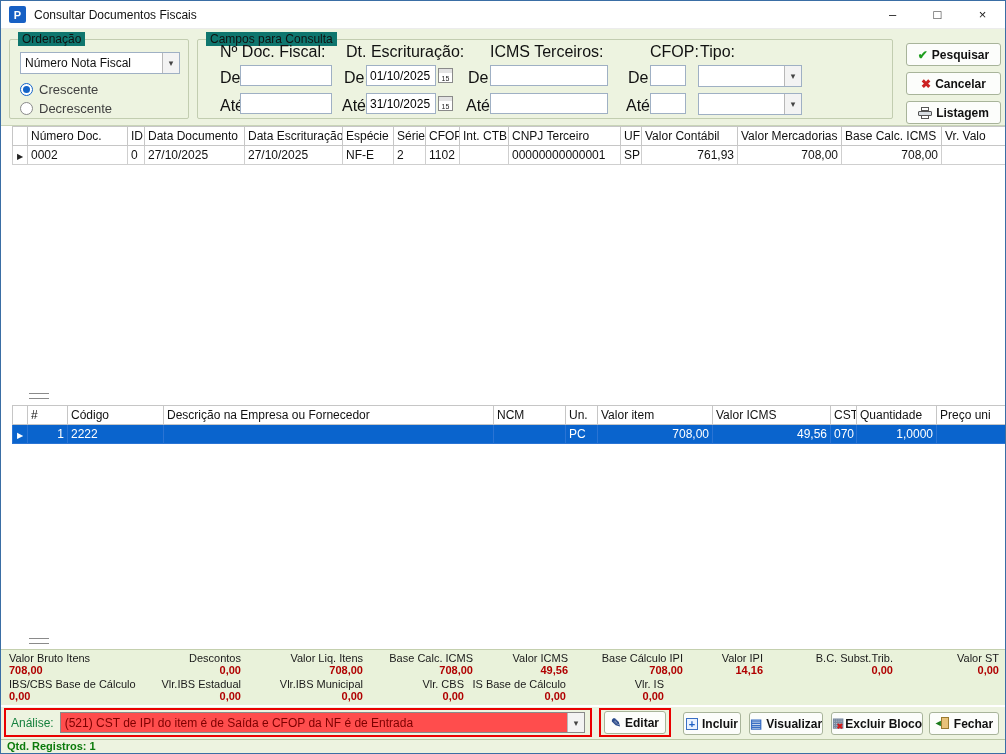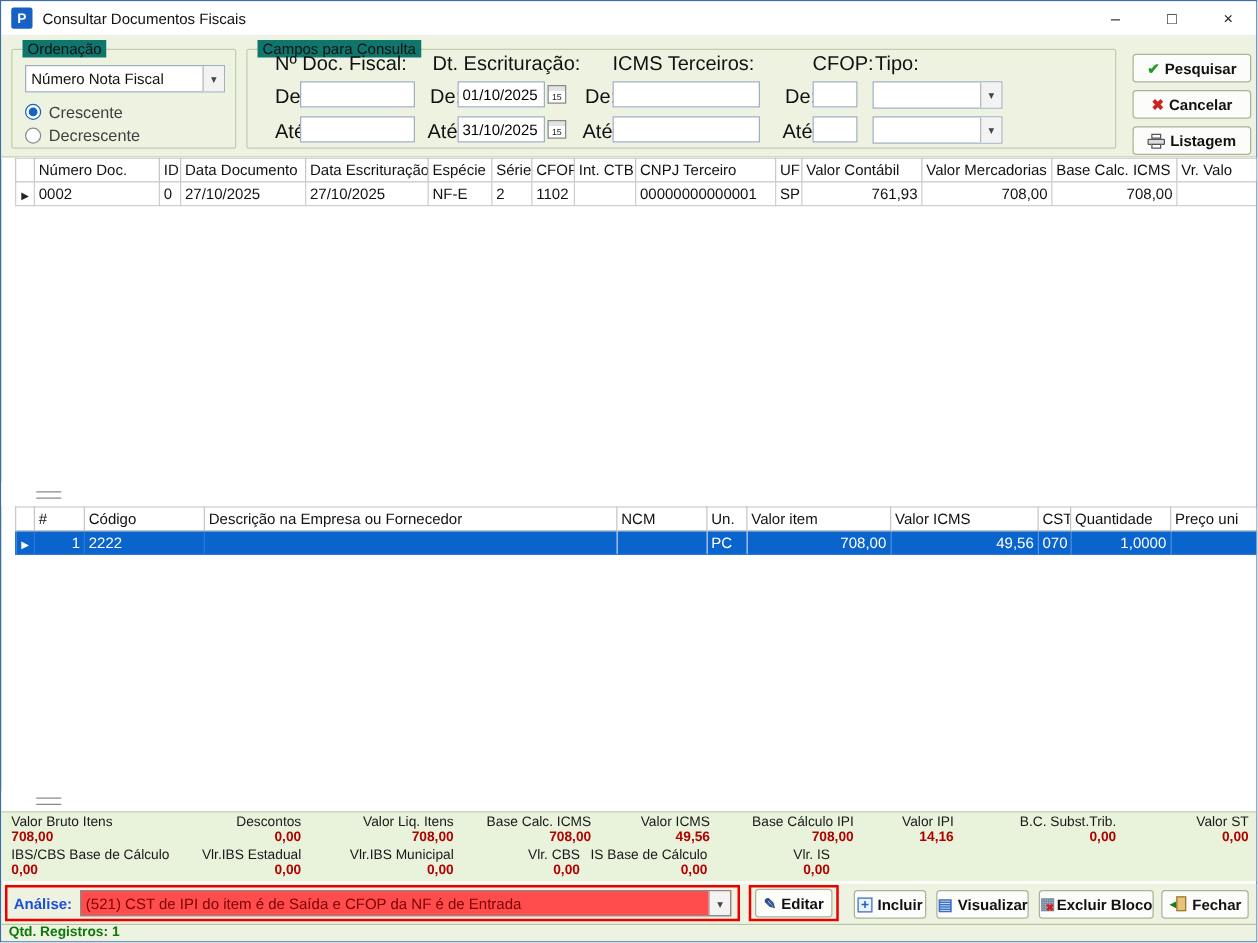--- a/index.html
+++ b/index.html
@@ -59,21 +59,21 @@
   .sum-row{display:flex}
   .sum-row+.sum-row{margin-top:2px}
   .sum-col{display:flex;flex-direction:column}
   .sum-label{font-size:11px;color:#1a1a1a;text-align:right;white-space:nowrap}
   .sum-value{font-size:11px;font-weight:bold;color:#b00000;text-align:right;white-space:nowrap}
   .sum-col.left .sum-label,.sum-col.left .sum-value{text-align:left}
 
   
   .footer{position:absolute;top:706px;left:0;width:1006px;height:32px;background:#edf3e0}
   .analise-box{position:absolute;left:3px;top:1px;width:588px;height:29px;border:2px solid #ea0000;display:flex;align-items:center;padding:0 5px;gap:6px;background:#edf3e0}
-  .analise-label{font-size:12px;font-weight:700;color:#1d4ed8;white-space:nowrap}
+  .analise-label{font-size:12px;font-weight:400;color:#15803d;white-space:nowrap}
   .analise-combo{flex:1;height:21px;background:#ff4d4d;border:1px solid #8a8a8a;display:flex;align-items:center;cursor:default}
   .analise-text{font-size:12px;color:#7d0000;padding-left:4px;white-space:nowrap;overflow:hidden;flex:1}
   .editar-box{position:absolute;left:598px;top:1px;width:72px;height:29px;border:2px solid #ea0000;display:flex;align-items:center;justify-content:center;background:#edf3e0}
   .fbtn{position:absolute;top:5px;height:23px}
   .icon-edit{color:#2a4a8a;font-size:12px}
   .icon-plus{width:12px;height:12px;border:1px solid #3a6fc4;background:#eaf2ff;color:#1c5fc4;font-weight:bold;font-size:11px;line-height:10px;text-align:center;display:inline-block}
   .icon-doc{color:#3a6fc4;font-size:13px}
   .icon-exbloco{position:relative;width:15px;height:13px;display:inline-block}
   .ex-grid{position:absolute;left:0;top:-2px;color:#7a8aa0;font-size:13px}
   .ex-x{position:absolute;right:-2px;bottom:-1px;color:#d41a1a;font-size:8px;font-weight:bold}

